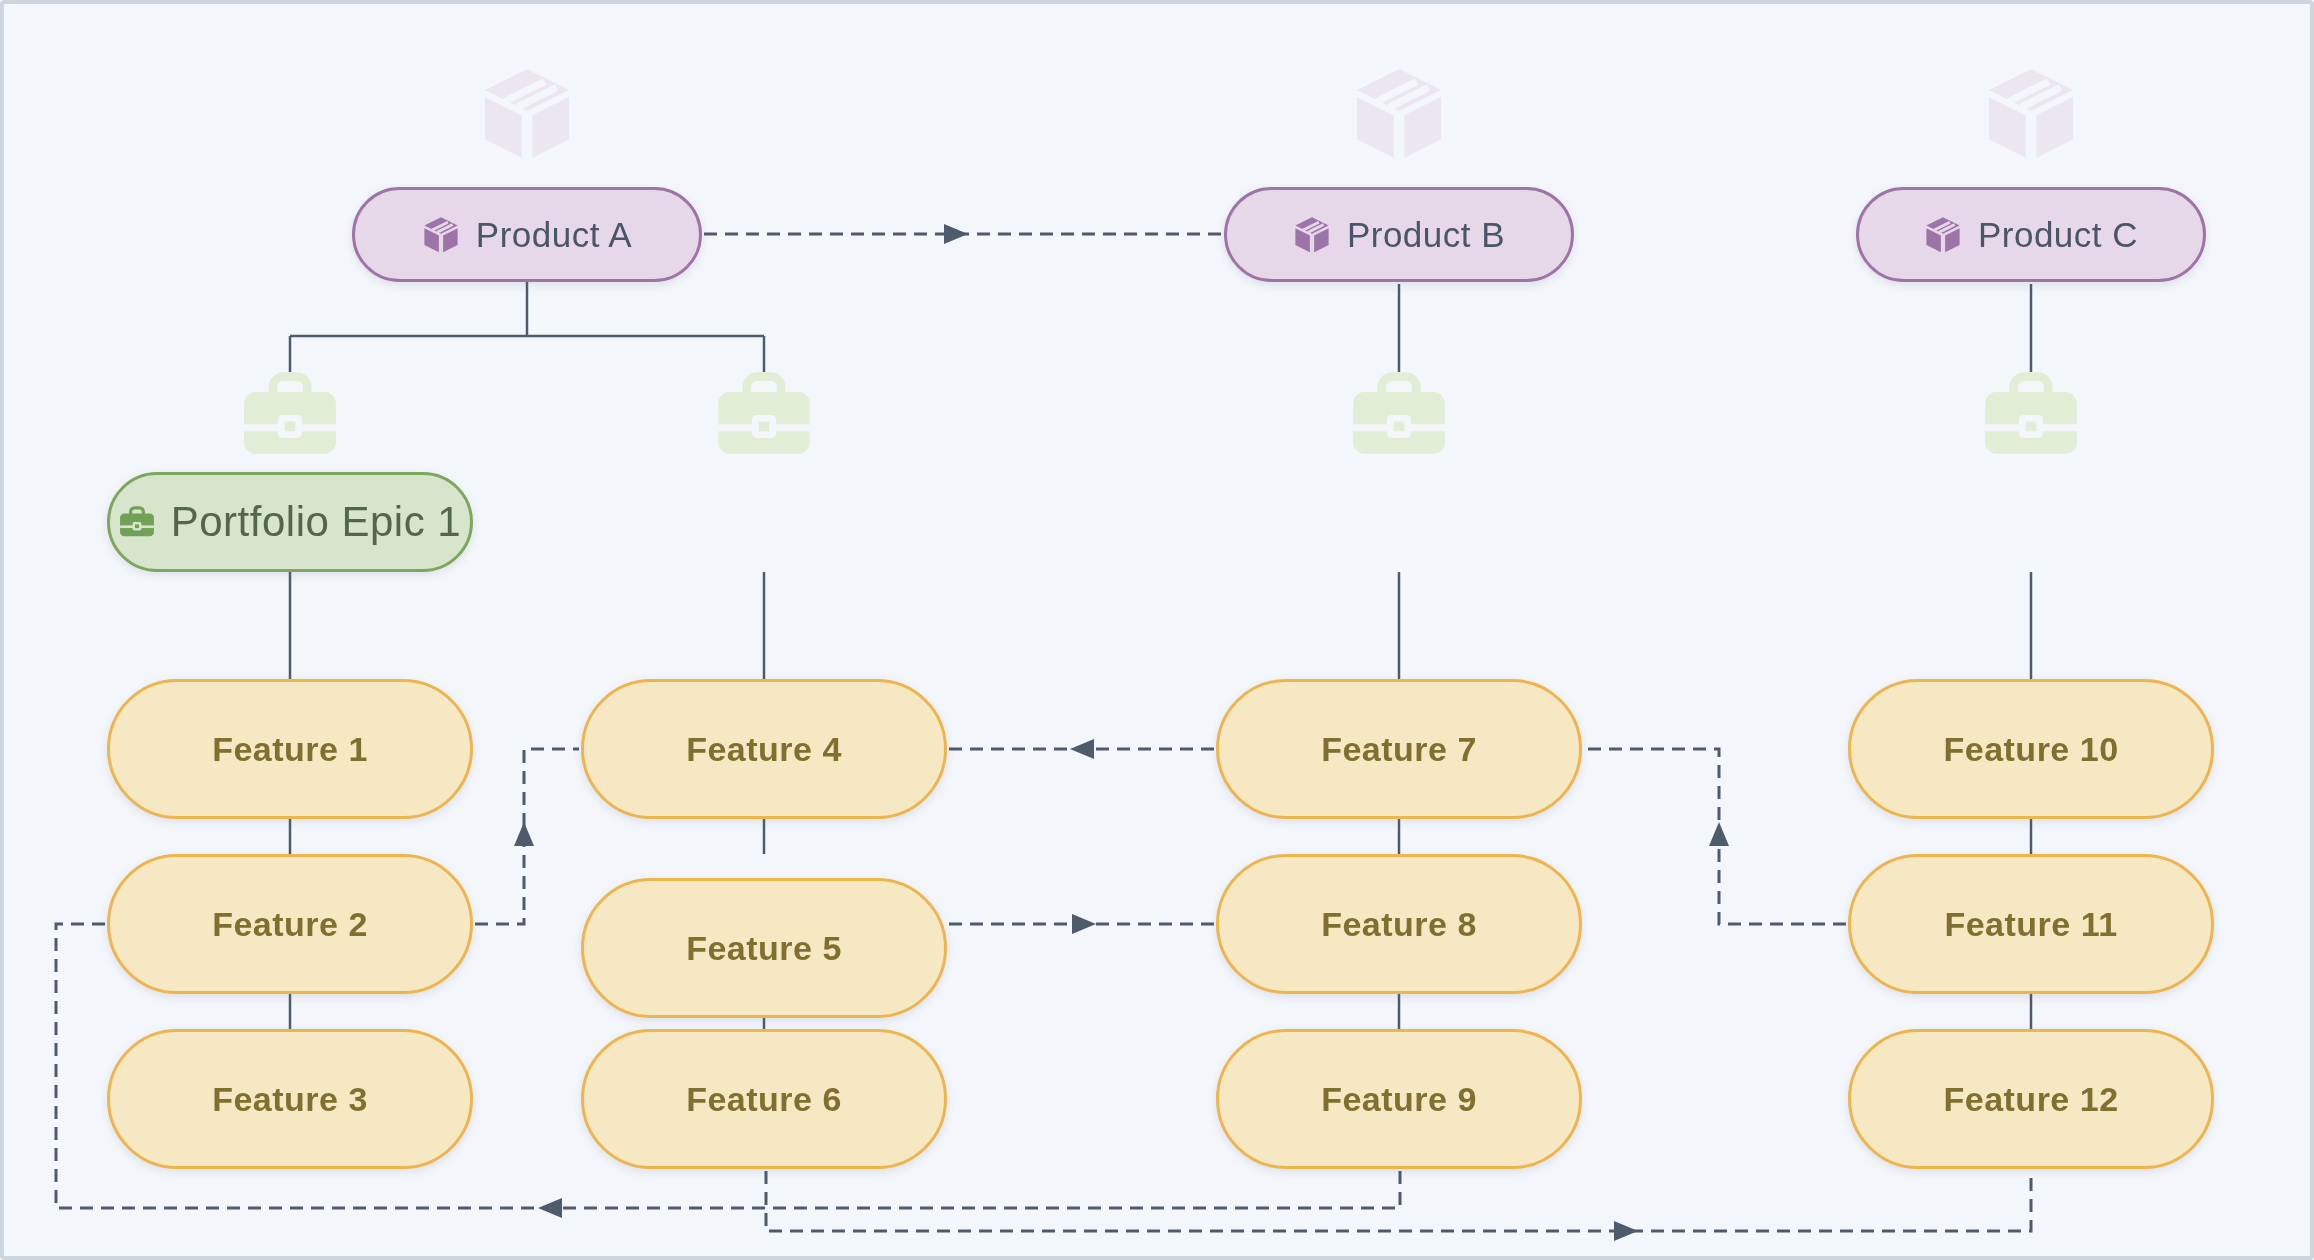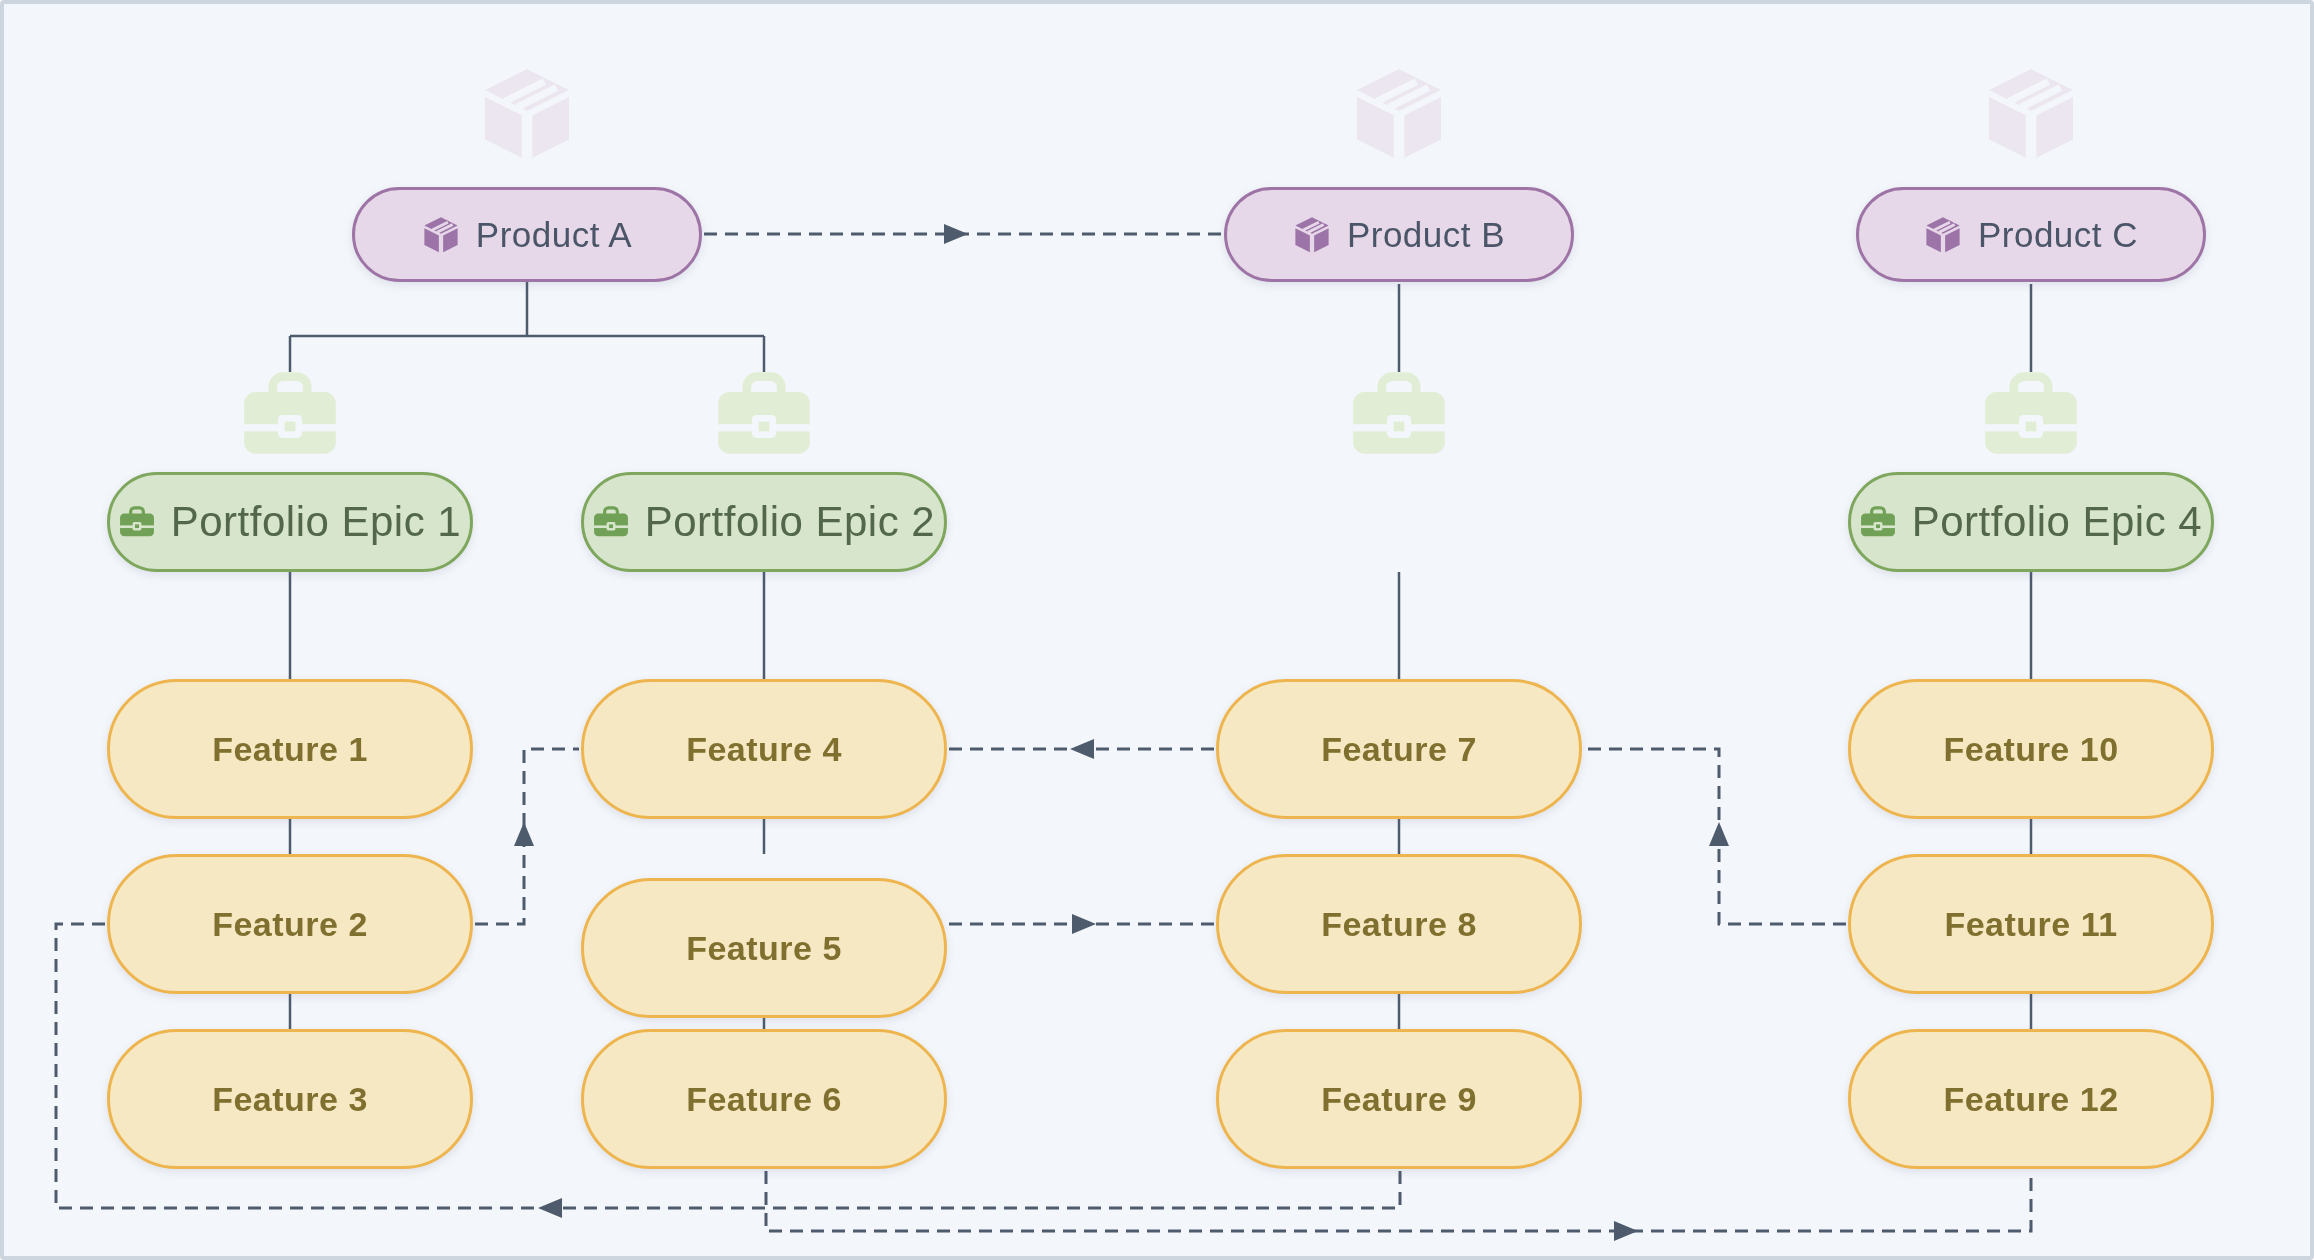--- a/index.html
+++ b/index.html
@@ -141,36 +141,20 @@
   </div>
 
   <div class="node epic" style="left:103px;top:468px">
     <span class="icon epic-ic">
         <svg width="36" height="32">
           <use href="#i-case"></use>
         </svg>
       </span>
     <span class="lbl">Portfolio Epic 1</span>
   </div>
-  <div class="node epic" style="left:577px;top:468px">
-    <span class="icon epic-ic">
-        <svg width="36" height="32">
-          <use href="#i-case"></use>
-        </svg>
-      </span>
-    <span class="lbl">Portfolio Epic 2</span>
-  </div>
-  <div class="node epic" style="left:1844px;top:468px">
-    <span class="icon epic-ic">
-        <svg width="36" height="32">
-          <use href="#i-case"></use>
-        </svg>
-      </span>
-    <span class="lbl">Portfolio Epic 4</span>
-  </div>
 
   <div class="node feature" style="left:103px;top:675px">
       <span class="lbl">Feature 1</span>
     </div>
   <div class="node feature" style="left:103px;top:850px">
       <span class="lbl">Feature 2</span>
     </div>
   <div class="node feature" style="left:103px;top:1025px">
       <span class="lbl">Feature 3</span>
     </div>

